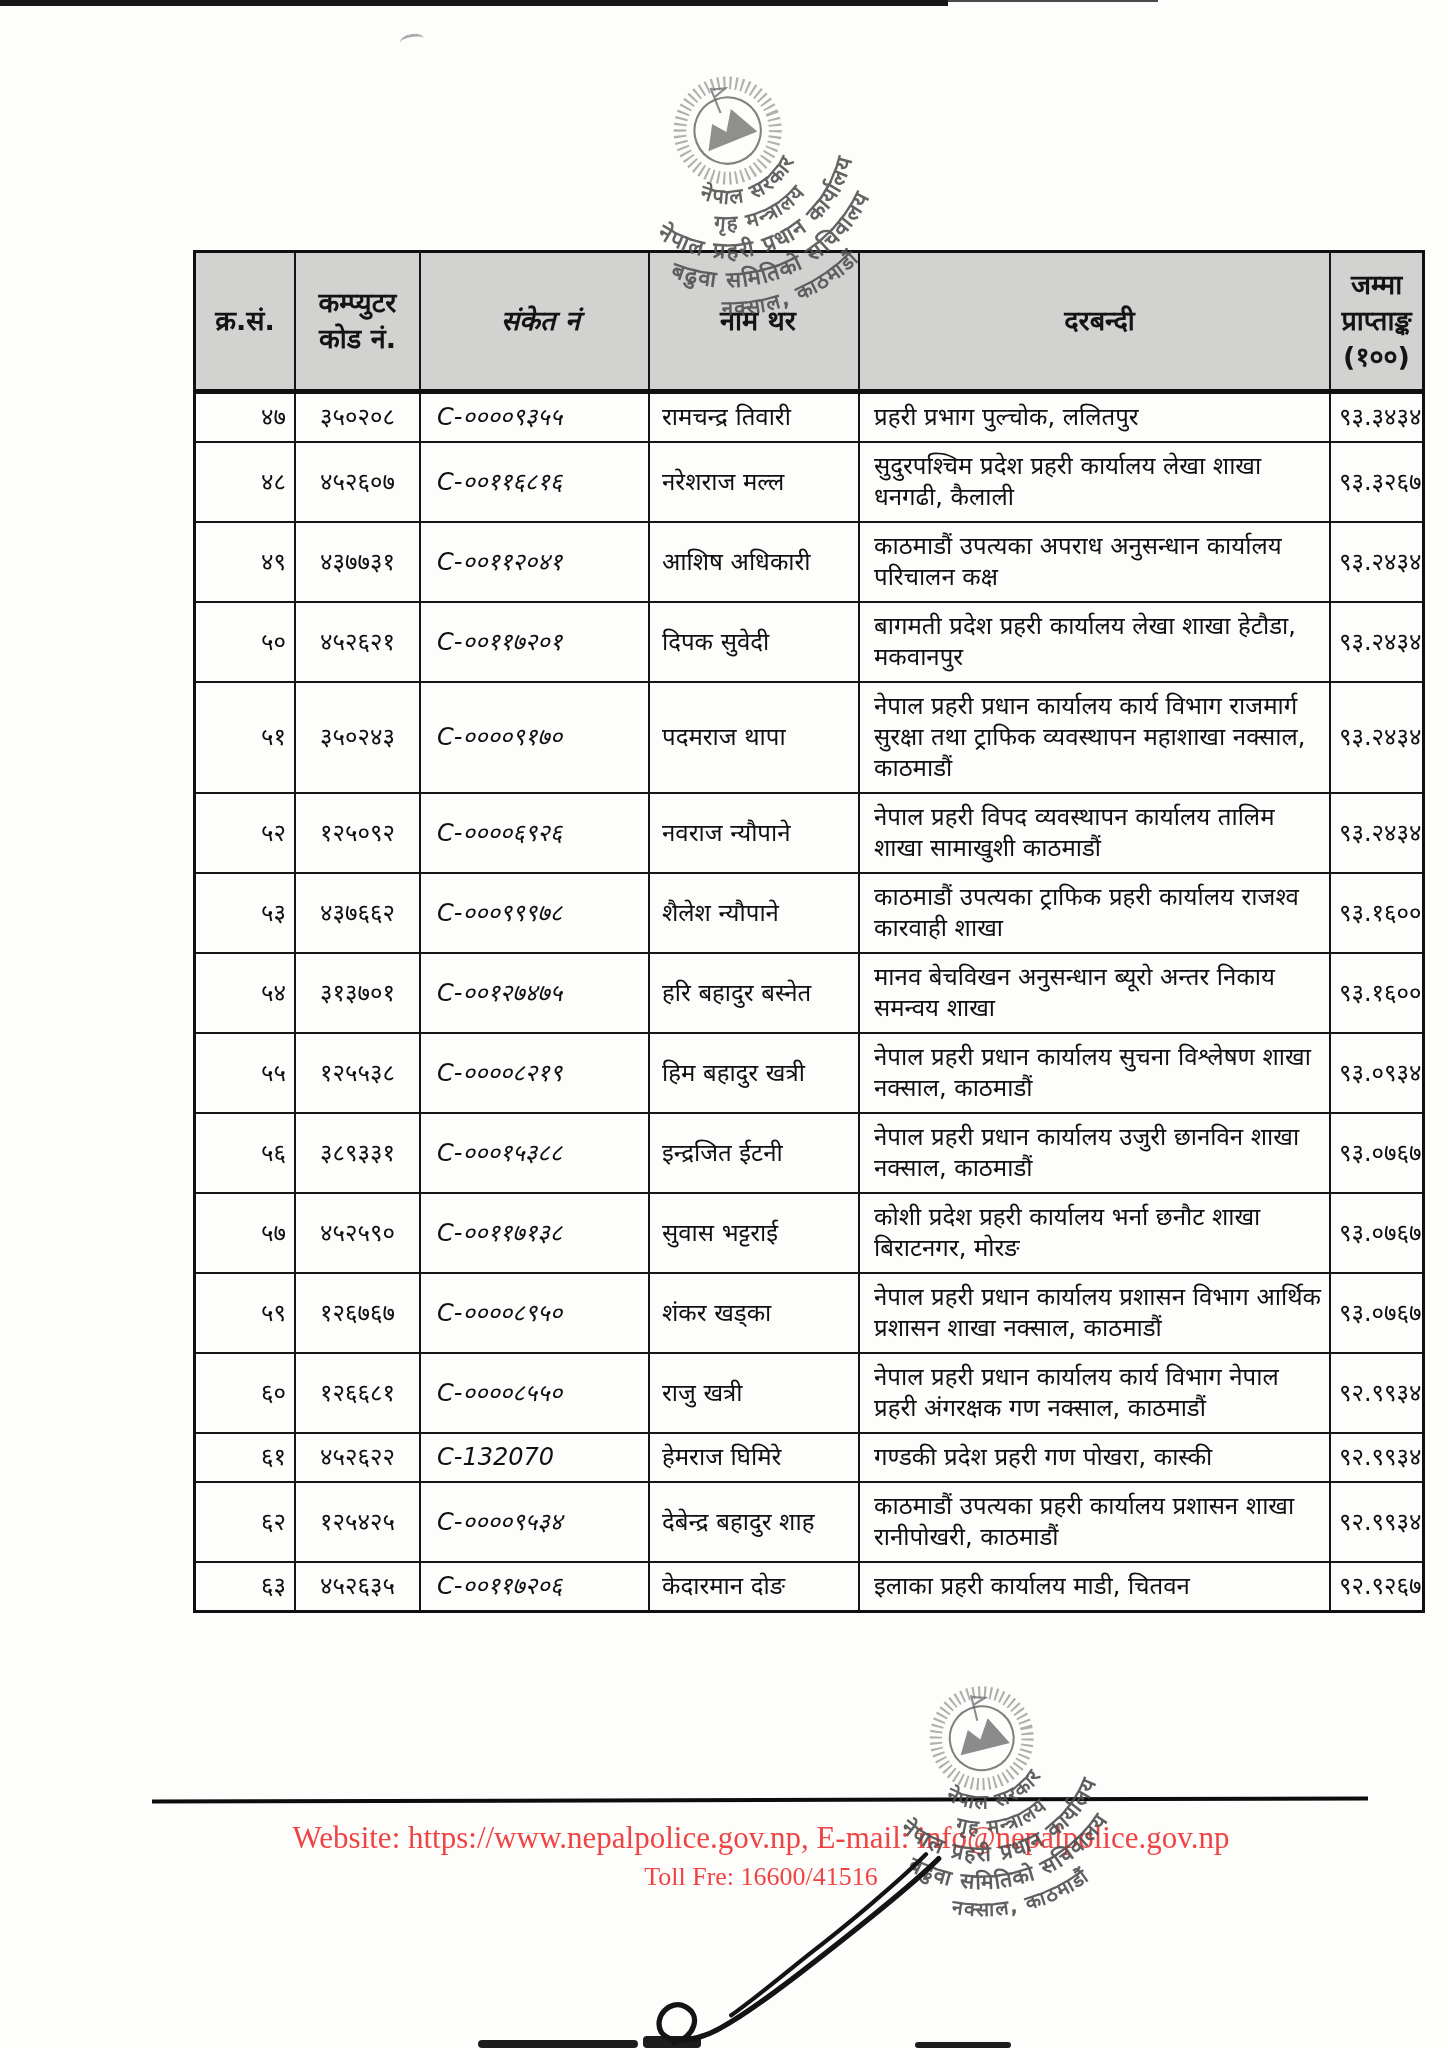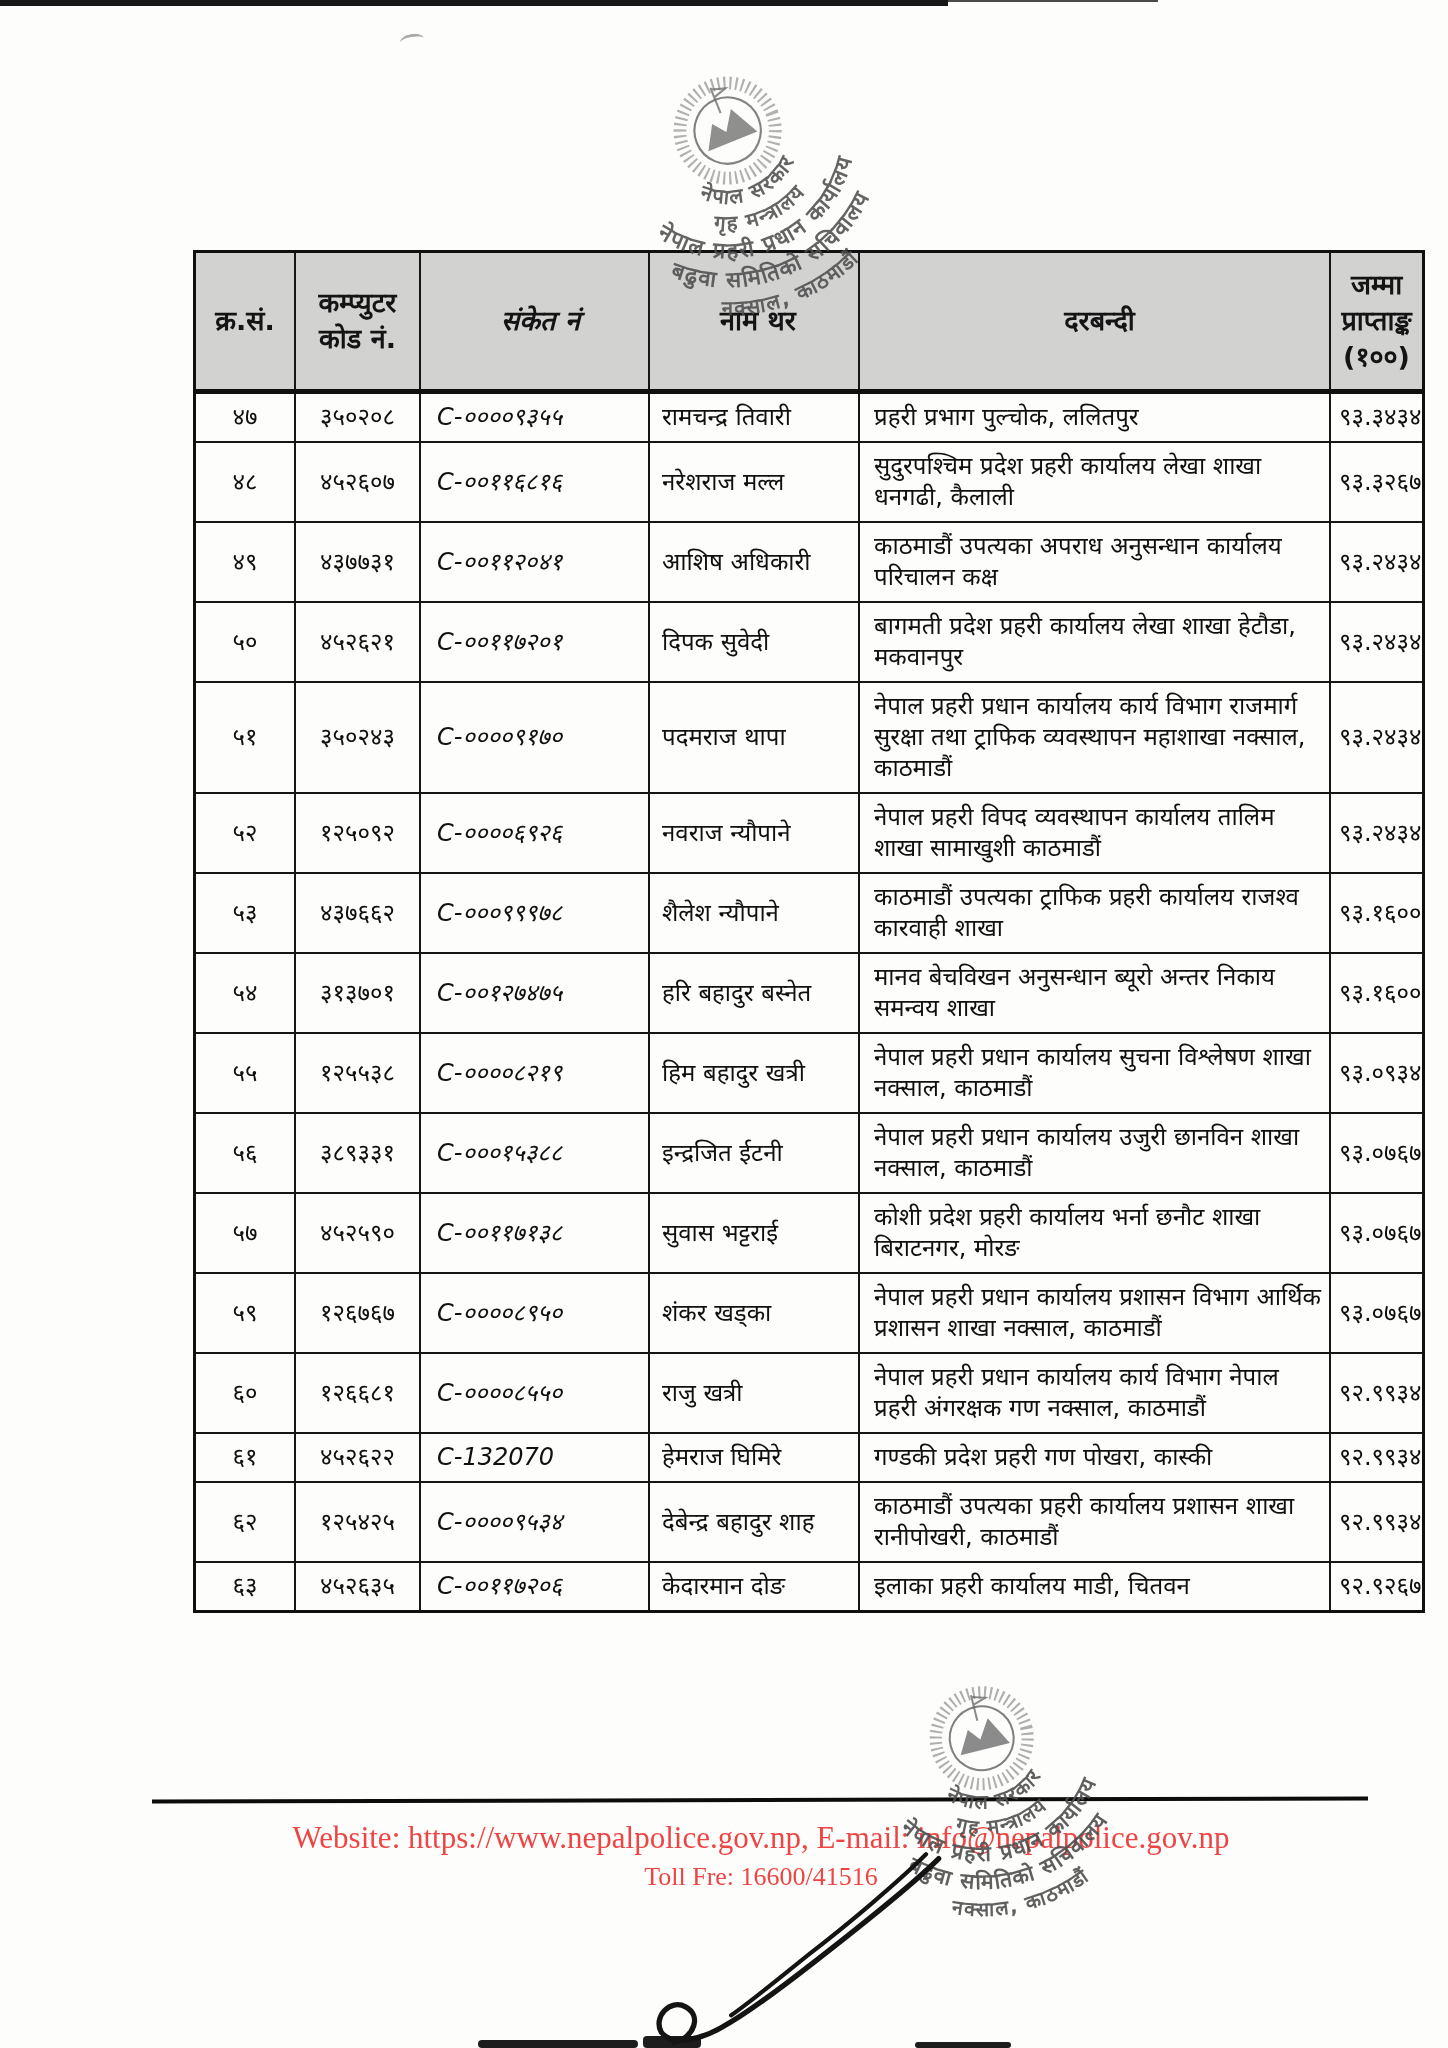--- a/index.html
+++ b/index.html
@@ -23,21 +23,21 @@
 
   
   .table-wrap{position:absolute;left:193px;top:250px;width:1162px;z-index:1;}
   table.results{border-collapse:collapse;table-layout:fixed;width:1162px;border:3px solid #101010;}
   table.results th,table.results td{border:2px solid #161616;vertical-align:middle;}
   table.results thead th{
     background:#d2d2d1;font-weight:700;font-size:27px;line-height:36px;
     text-align:center;padding:14px 4px;border-bottom:5px solid #101010;color:#141414;
   }
   table.results tbody td{font-size:24px;line-height:31px;padding:8px 8px;color:#101010;font-weight:500;}
-  .c-sn{width:90px;text-align:center;}
+  .c-sn{width:90px;text-align:right;}
   .c-code{width:115px;text-align:center;}
   .c-sym{width:207px;text-align:left;padding-left:16px !important;font-style:italic;}
   .c-name{width:192px;text-align:left;padding-left:12px !important;}
   .c-post{width:451px;text-align:left;padding-left:14px !important;}
   .c-marks{width:83px;text-align:center;}
 
   
   .stamp{position:absolute;z-index:3;pointer-events:none;}
   .stamp svg{width:100%;height:auto;display:block;}
   .stamp-top{left:545px;top:14px;width:400px;transform:rotate(-22deg);opacity:.88;}

